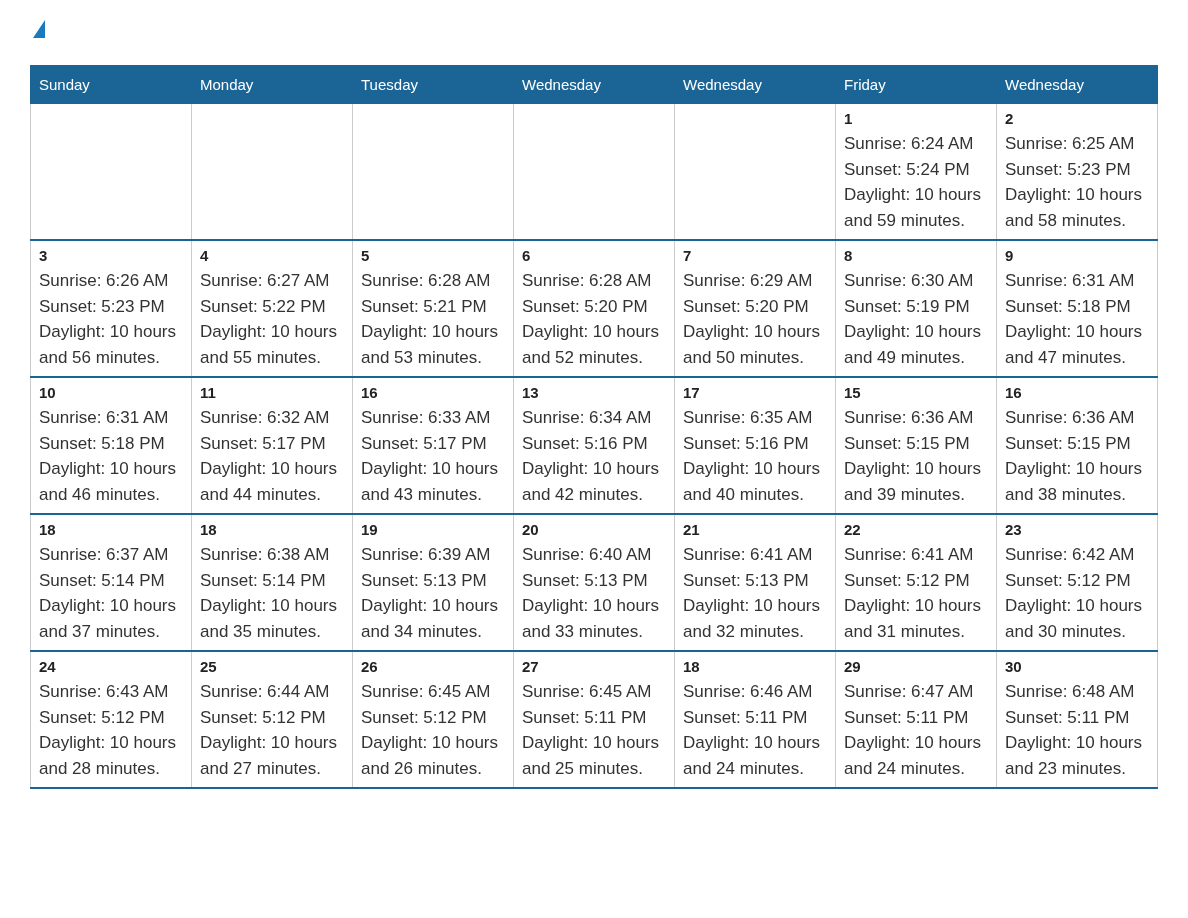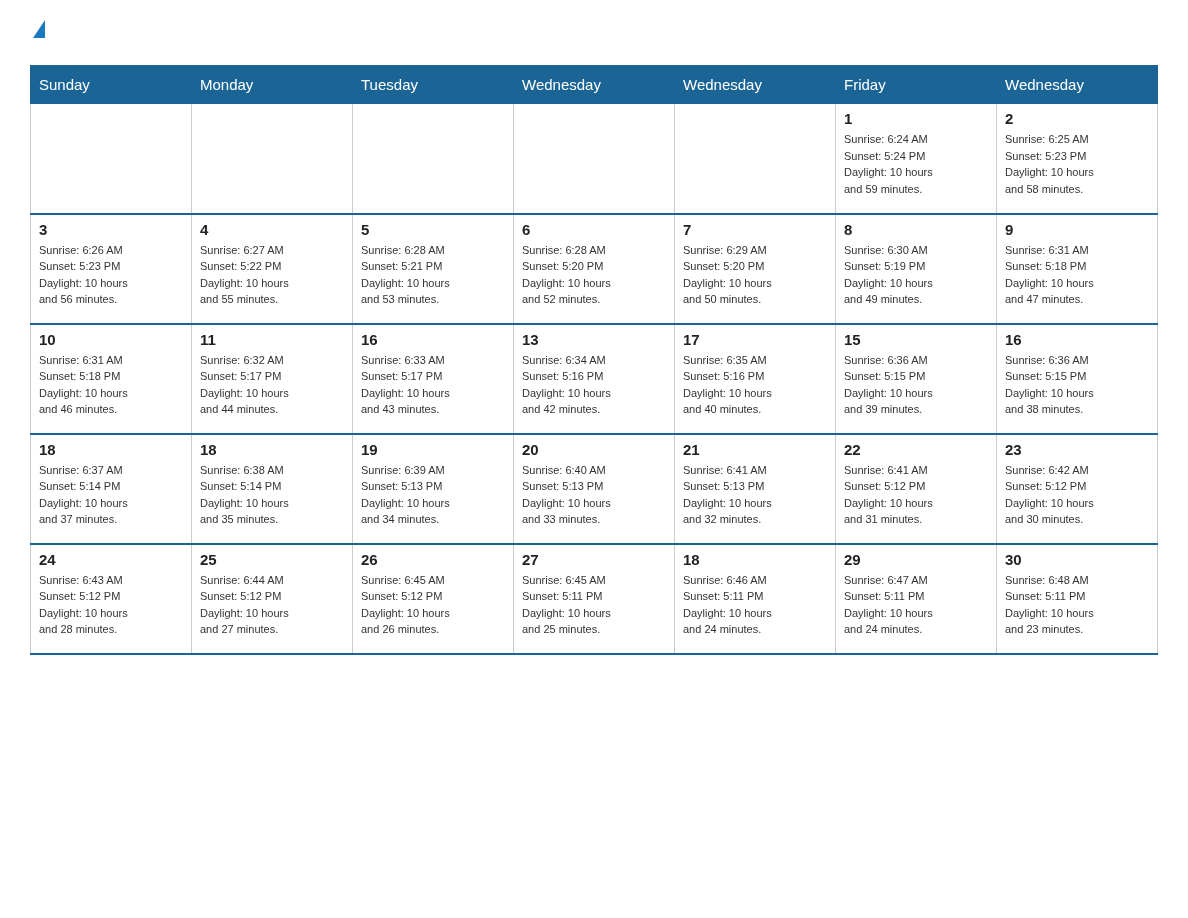--- a/index.html
+++ b/index.html
@@ -90,21 +90,21 @@
       border-bottom: 2px solid #1a6496;
     }
     .day-number {
       font-size: 15px;
       font-weight: bold;
       color: #222;
       display: block;
       margin-bottom: 4px;
     }
     .day-info {
-      font-size: 11px;
+      font-size: 17px;
       color: #333;
       line-height: 1.5;
     }
     .empty-cell {
       background: #fff;
     }
     td {
       height: 110px;
     }
   </style>

